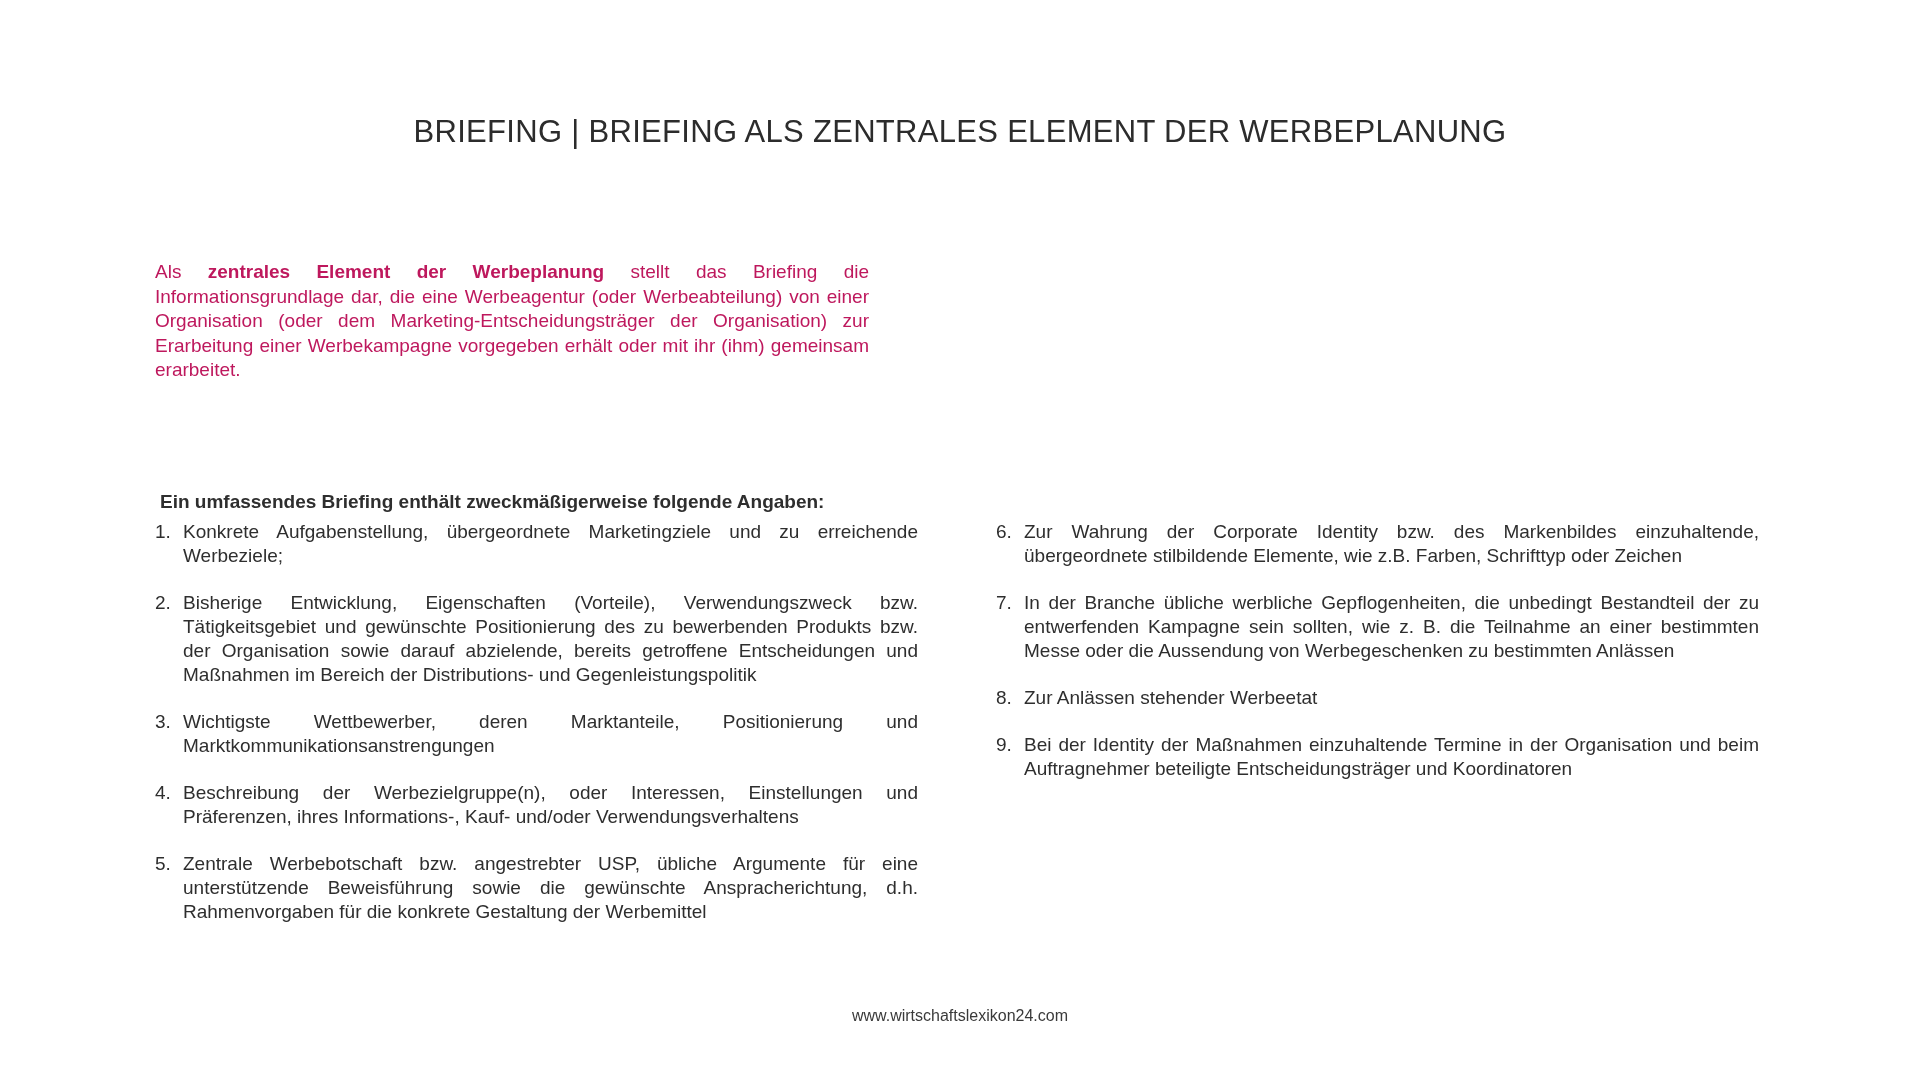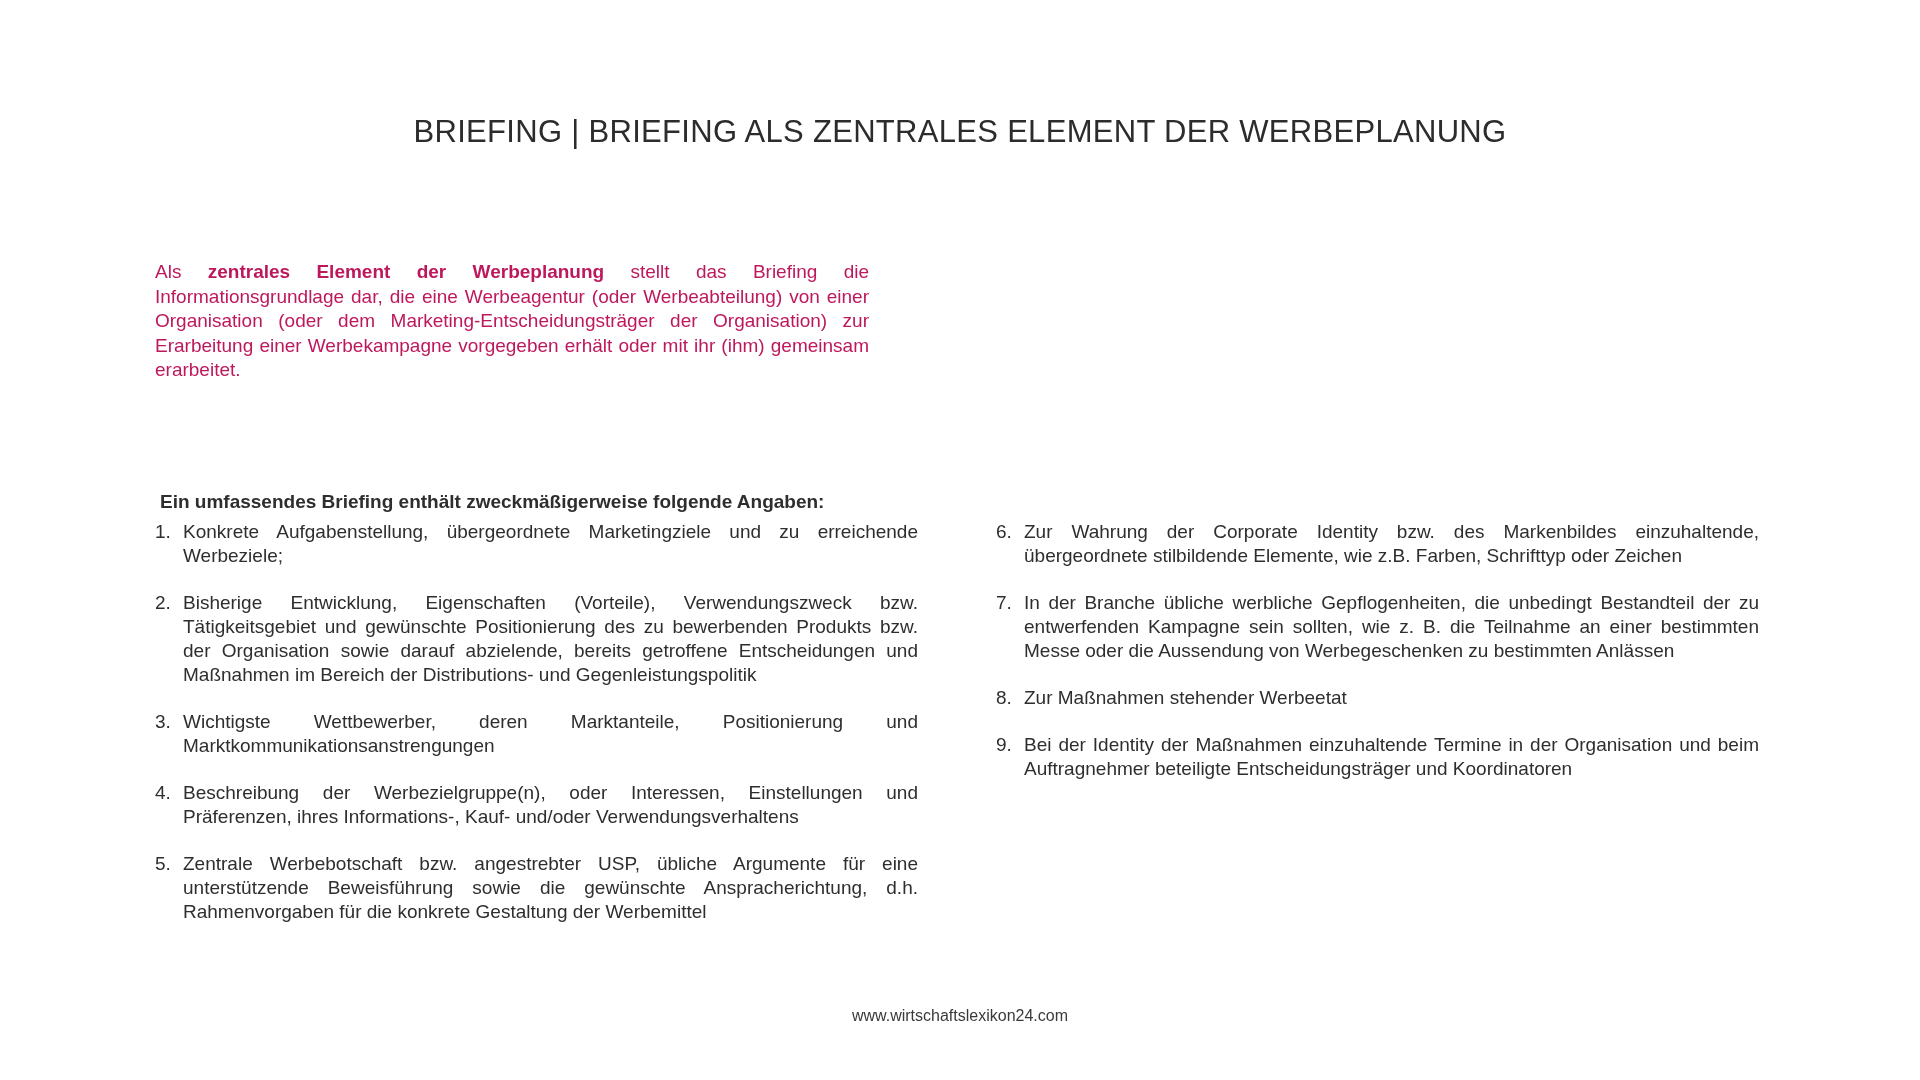--- a/index.html
+++ b/index.html
@@ -126,21 +126,21 @@
       <div class="item">
         <span class="num">6.</span>
         <span class="txt">Zur Wahrung der Corporate Identity bzw. des Markenbildes einzuhaltende, übergeordnete stilbildende Elemente, wie z.B. Farben, Schrifttyp oder Zeichen</span>
       </div>
       <div class="item">
         <span class="num">7.</span>
         <span class="txt">In der Branche übliche werbliche Gepflogenheiten, die unbedingt Bestandteil der zu entwerfenden Kampagne sein sollten, wie z. B. die Teilnahme an einer bestimmten Messe oder die Aussendung von Werbegeschenken zu bestimmten Anlässen</span>
       </div>
       <div class="item">
         <span class="num">8.</span>
-        <span class="txt">Zur Maßnahmen stehender Werbeetat</span>
+        <span class="txt">Zur Anlässen stehender Werbeetat</span>
       </div>
       <div class="item">
         <span class="num">9.</span>
         <span class="txt">Bei der Identity der Maßnahmen einzuhaltende Termine in der Organisation und beim Auftragnehmer beteiligte Entscheidungsträger und Koordinatoren</span>
       </div>
     </div>
 
   </div>
 
   <div class="footer">www.wirtschaftslexikon24.com</div>

